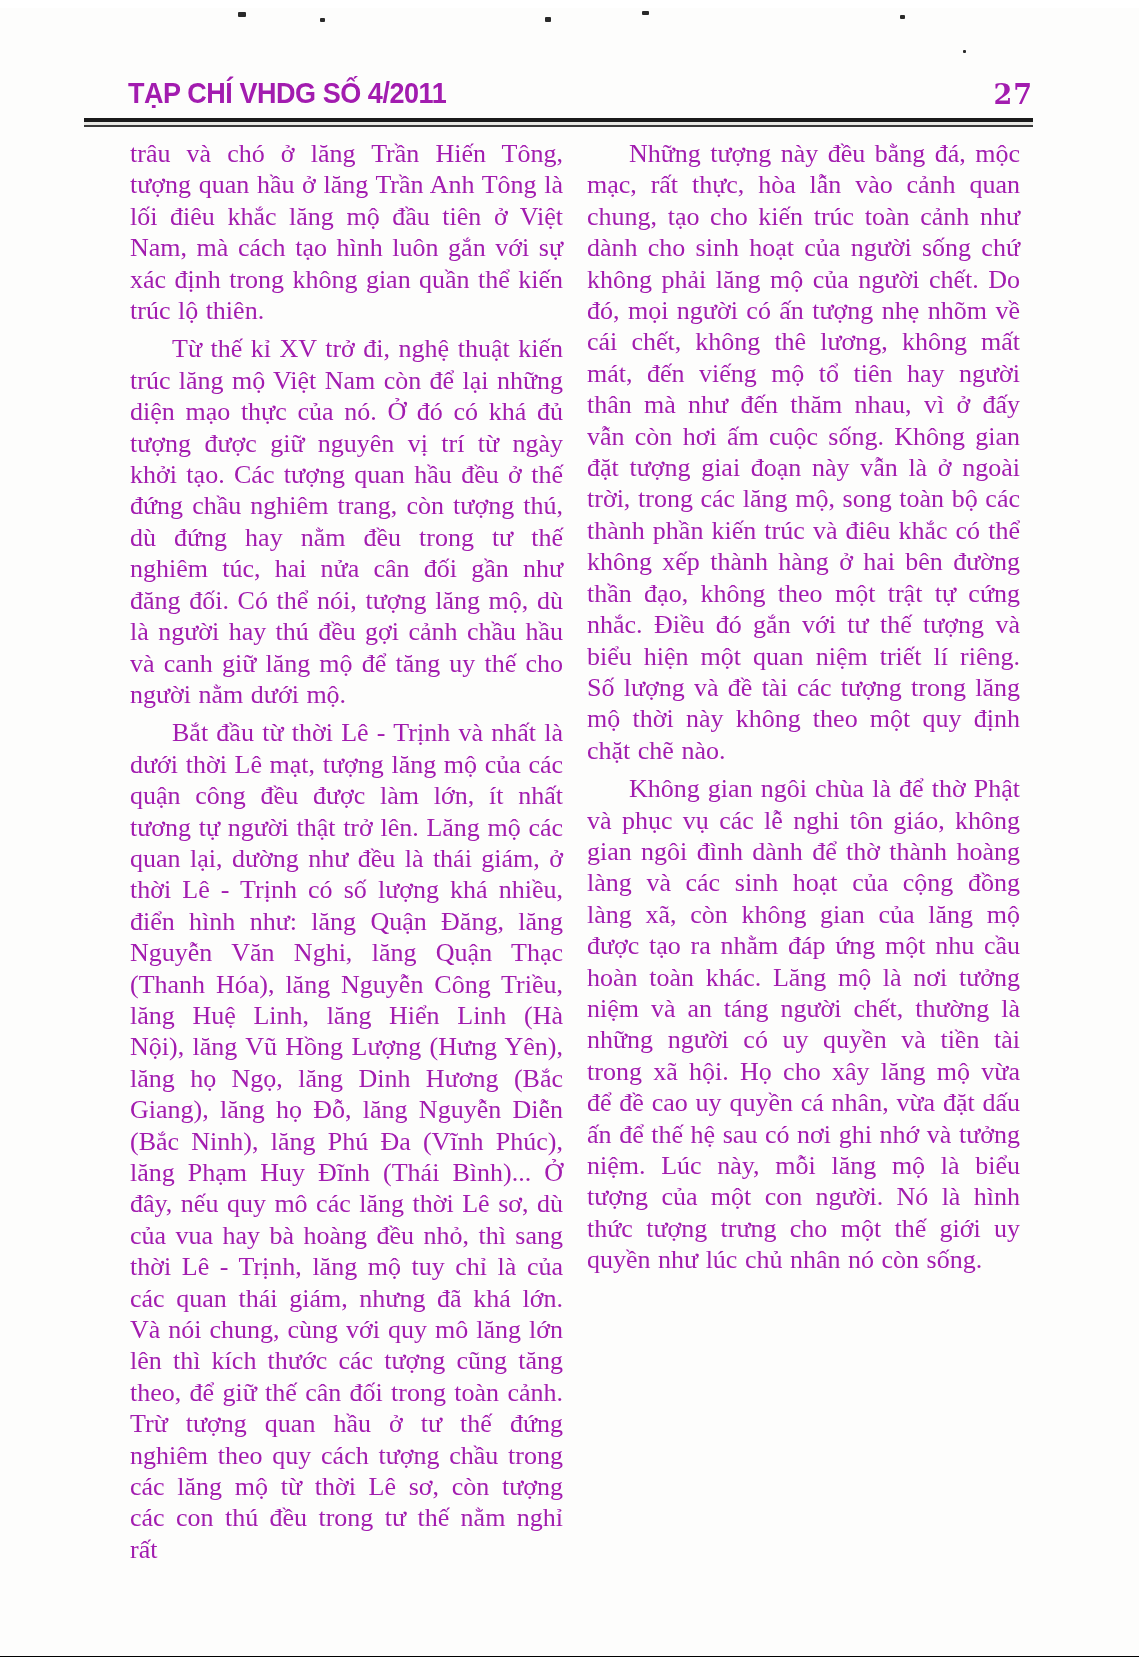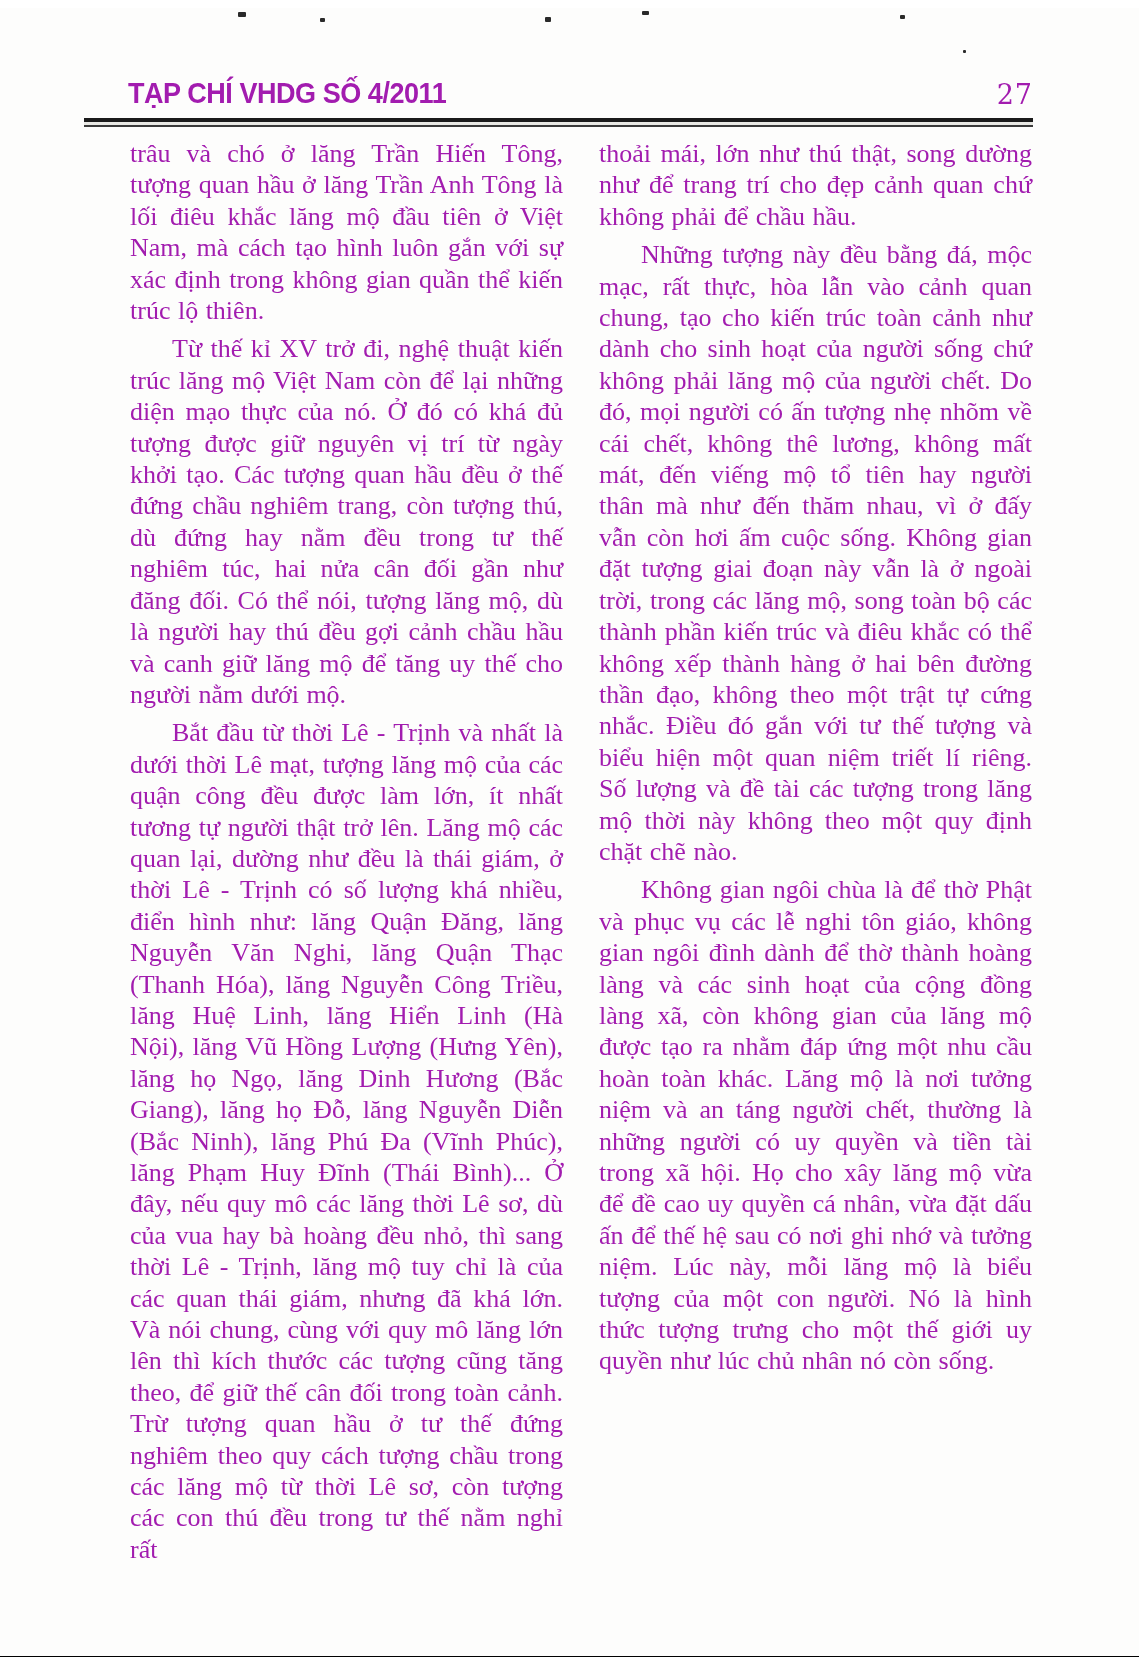--- a/index.html
+++ b/index.html
@@ -30,41 +30,41 @@
     font-family: "Liberation Sans", sans-serif;
     font-weight: bold;
     font-size: 30px;
     letter-spacing: -0.5px;
     transform: scaleX(0.9);
     transform-origin: left bottom;
     white-space: nowrap;
   }
   .page-number {
     font-family: "DejaVu Serif", serif;
-    font-weight: normal;
+    font-weight: bold;
     font-size: 27px;
     letter-spacing: 1px;
   }
   .header-rule {
     position: absolute;
     top: 110px;
     left: 84px;
     width: 949px;
     height: 3px;
     border-top: 4px solid #1b1b1b;
     border-bottom: 2px solid #3a3a3a;
     background: #e8e8e4;
   }
   .columns {
     position: absolute;
     top: 130px;
     left: 130px;
     width: 903px;
     display: flex;
-    gap: 36px;
+    gap: 24px;
   }
   .column {
     width: 433px;
   }
   .para {
     margin: 0 0 7px 0;
     font-size: 26px;
     line-height: 31.4px;
     text-align: justify;
     text-indent: 42px;
@@ -107,21 +107,20 @@
 
   <main class="columns">
 
     <section class="column">
       <p class="para cont">trâu và chó ở lăng Trần Hiến Tông, tượng quan hầu ở lăng Trần Anh Tông là lối điêu khắc lăng mộ đầu tiên ở Việt Nam, mà cách tạo hình luôn gắn với sự xác định trong không gian quần thể kiến trúc lộ thiên.</p>
       <p class="para">Từ thế kỉ XV trở đi, nghệ thuật kiến trúc lăng mộ Việt Nam còn để lại những diện mạo thực của nó. Ở đó có khá đủ tượng được giữ nguyên vị trí từ ngày khởi tạo. Các tượng quan hầu đều ở thế đứng chầu nghiêm trang, còn tượng thú, dù đứng hay nằm đều trong tư thế nghiêm túc, hai nửa cân đối gần như đăng đối. Có thể nói, tượng lăng mộ, dù là người hay thú đều gợi cảnh chầu hầu và canh giữ lăng mộ để tăng uy thế cho người nằm dưới mộ.</p>
       <p class="para">Bắt đầu từ thời Lê - Trịnh và nhất là dưới thời Lê mạt, tượng lăng mộ của các quận công đều được làm lớn, ít nhất tương tự người thật trở lên. Lăng mộ các quan lại, dường như đều là thái giám, ở thời Lê - Trịnh có số lượng khá nhiều, điển hình như: lăng Quận Đăng, lăng Nguyễn Văn Nghi, lăng Quận Thạc (Thanh Hóa), lăng Nguyễn Công Triều, lăng Huệ Linh, lăng Hiển Linh (Hà Nội), lăng Vũ Hồng Lượng (Hưng Yên), lăng họ Ngọ, lăng Dinh Hương (Bắc Giang), lăng họ Đỗ, lăng Nguyễn Diễn (Bắc Ninh), lăng Phú Đa (Vĩnh Phúc), lăng Phạm Huy Đĩnh (Thái Bình)... Ở đây, nếu quy mô các lăng thời Lê sơ, dù của vua hay bà hoàng đều nhỏ, thì sang thời Lê - Trịnh, lăng mộ tuy chỉ là của các quan thái giám, nhưng đã khá lớn. Và nói chung, cùng với quy mô lăng lớn lên thì kích thước các tượng cũng tăng theo, để giữ thế cân đối trong toàn cảnh. Trừ tượng quan hầu ở tư thế đứng nghiêm theo quy cách tượng chầu trong các lăng mộ từ thời Lê sơ, còn tượng các con thú đều trong tư thế nằm nghỉ rất</p>
     </section>
 
     <section class="column">
-      <p class="para cont">thoải mái, lớn như thú thật, song dường như để trang trí cho đẹp cảnh quan chứ không phải để chầu hầu.</p>
       <p class="para">Những tượng này đều bằng đá, mộc mạc, rất thực, hòa lẫn vào cảnh quan chung, tạo cho kiến trúc toàn cảnh như dành cho sinh hoạt của người sống chứ không phải lăng mộ của người chết. Do đó, mọi người có ấn tượng nhẹ nhõm về cái chết, không thê lương, không mất mát, đến viếng mộ tổ tiên hay người thân mà như đến thăm nhau, vì ở đấy vẫn còn hơi ấm cuộc sống. Không gian đặt tượng giai đoạn này vẫn là ở ngoài trời, trong các lăng mộ, song toàn bộ các thành phần kiến trúc và điêu khắc có thể không xếp thành hàng ở hai bên đường thần đạo, không theo một trật tự cứng nhắc. Điều đó gắn với tư thế tượng và biểu hiện một quan niệm triết lí riêng. Số lượng và đề tài các tượng trong lăng mộ thời này không theo một quy định chặt chẽ nào.</p>
       <p class="para">Không gian ngôi chùa là để thờ Phật và phục vụ các lễ nghi tôn giáo, không gian ngôi đình dành để thờ thành hoàng làng và các sinh hoạt của cộng đồng làng xã, còn không gian của lăng mộ được tạo ra nhằm đáp ứng một nhu cầu hoàn toàn khác. Lăng mộ là nơi tưởng niệm và an táng người chết, thường là những người có uy quyền và tiền tài trong xã hội. Họ cho xây lăng mộ vừa để đề cao uy quyền cá nhân, vừa đặt dấu ấn để thế hệ sau có nơi ghi nhớ và tưởng niệm. Lúc này, mỗi lăng mộ là biểu tượng của một con người. Nó là hình thức tượng trưng cho một thế giới uy quyền như lúc chủ nhân nó còn sống.</p>
     </section>
 
   </main>
 
   <div class="speck s1"></div>
   <div class="speck s2"></div>
   <div class="speck s3"></div>
   <div class="speck s4"></div>

